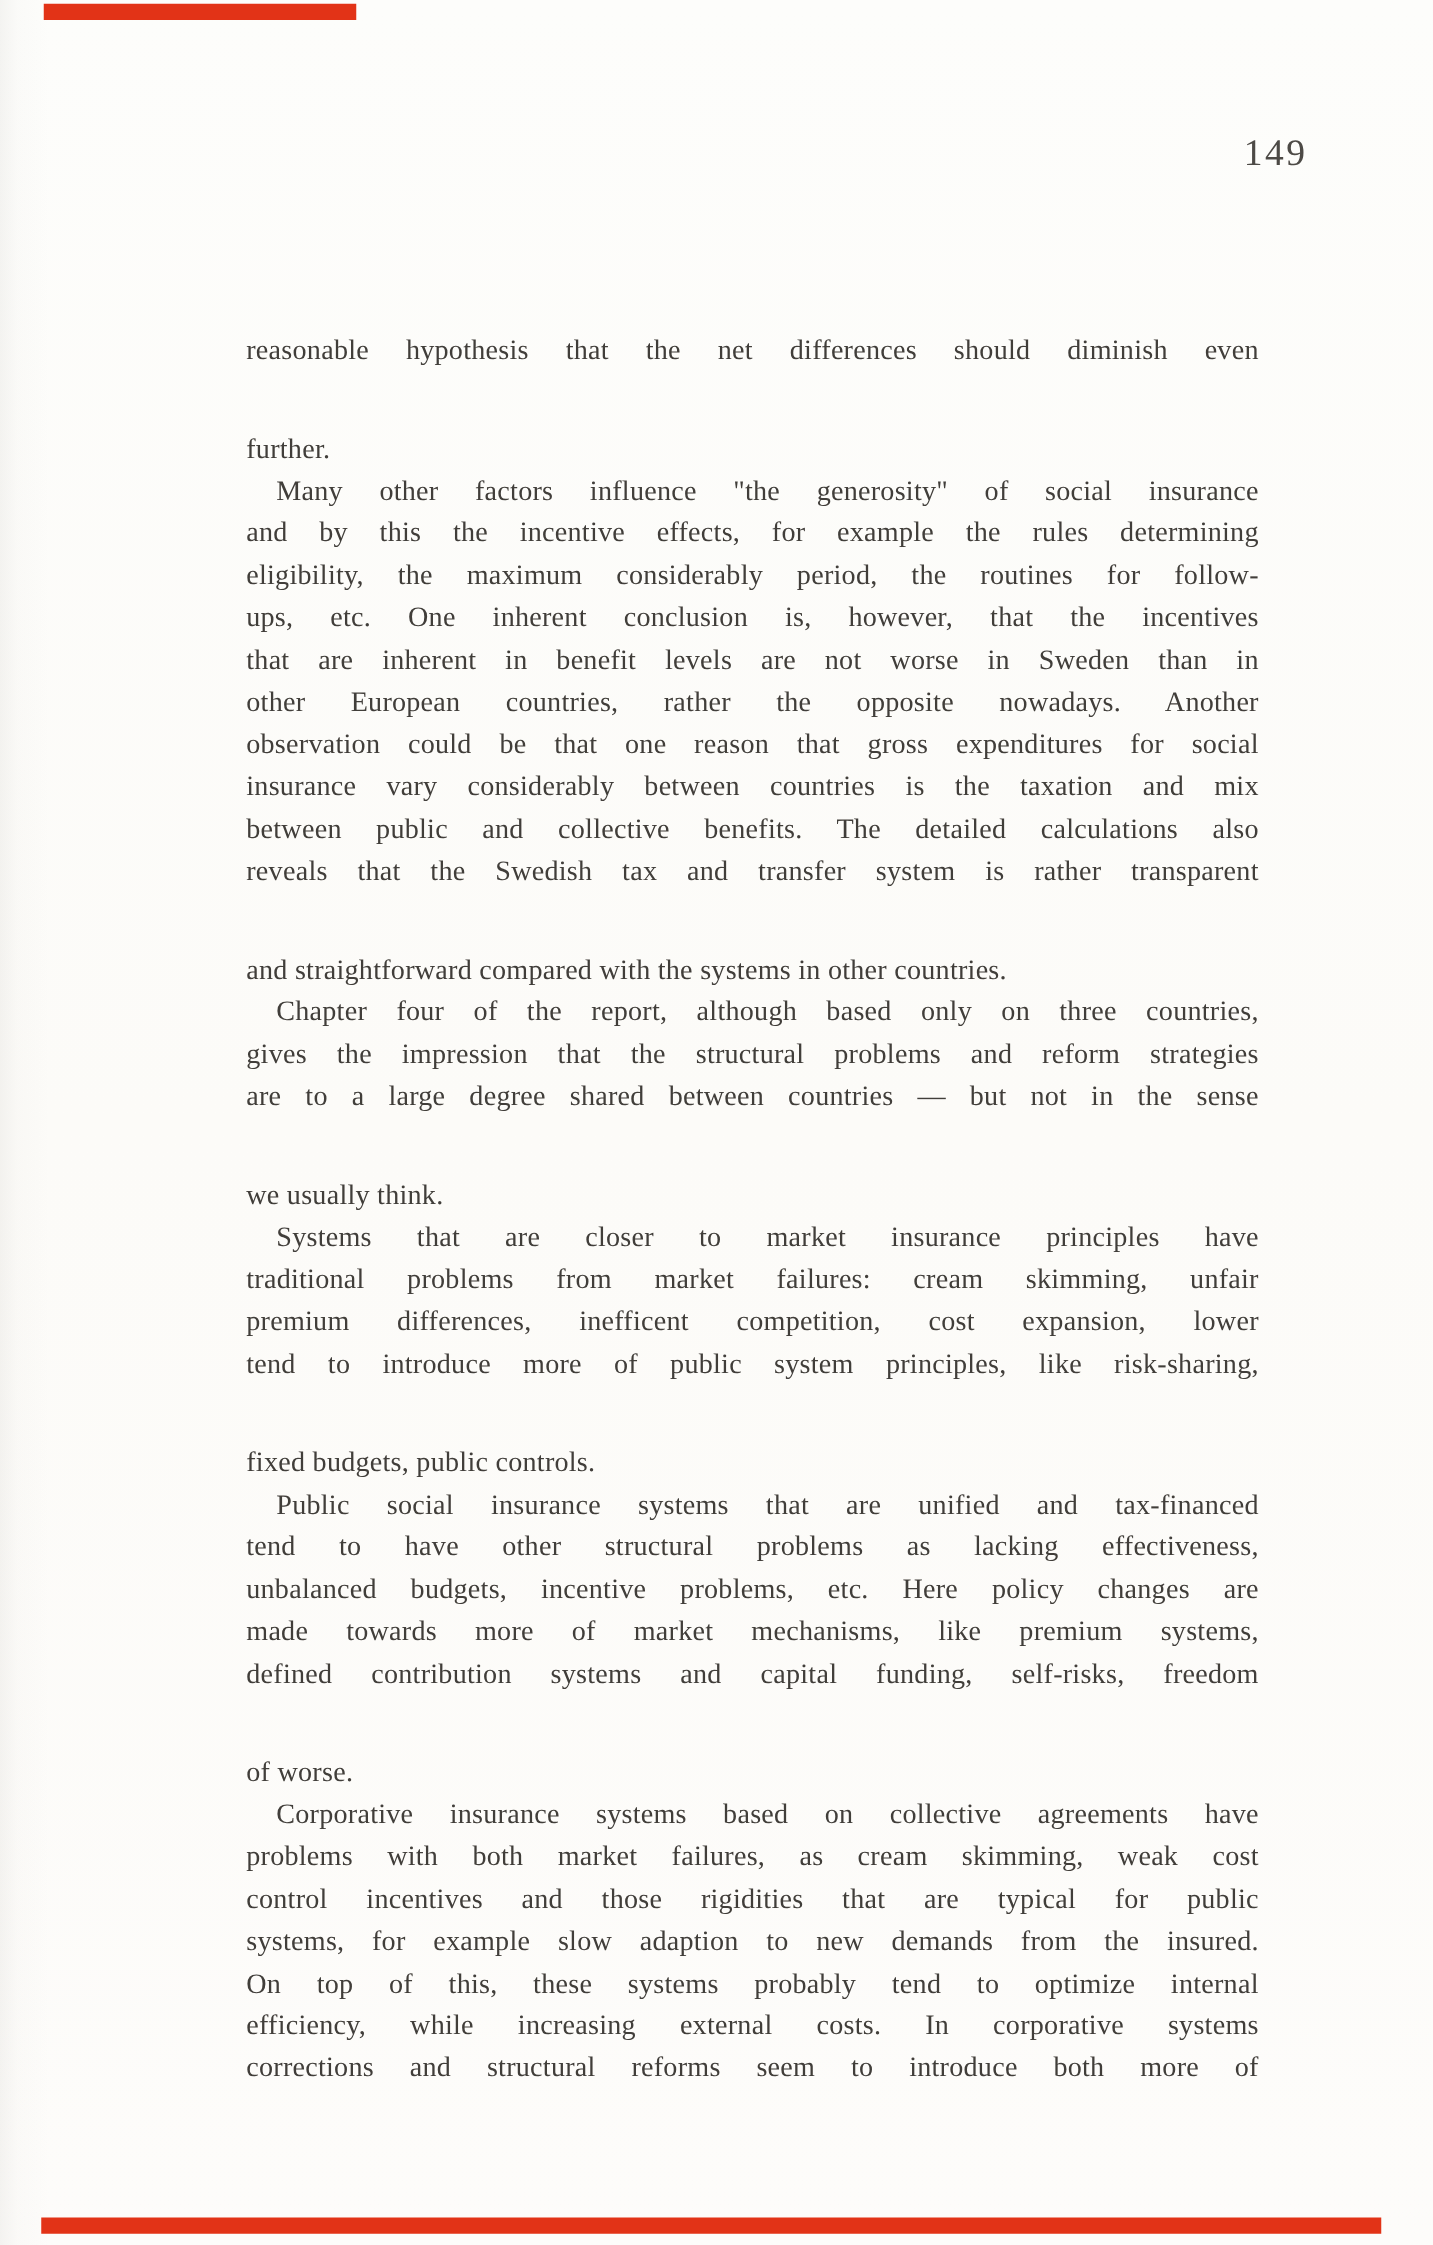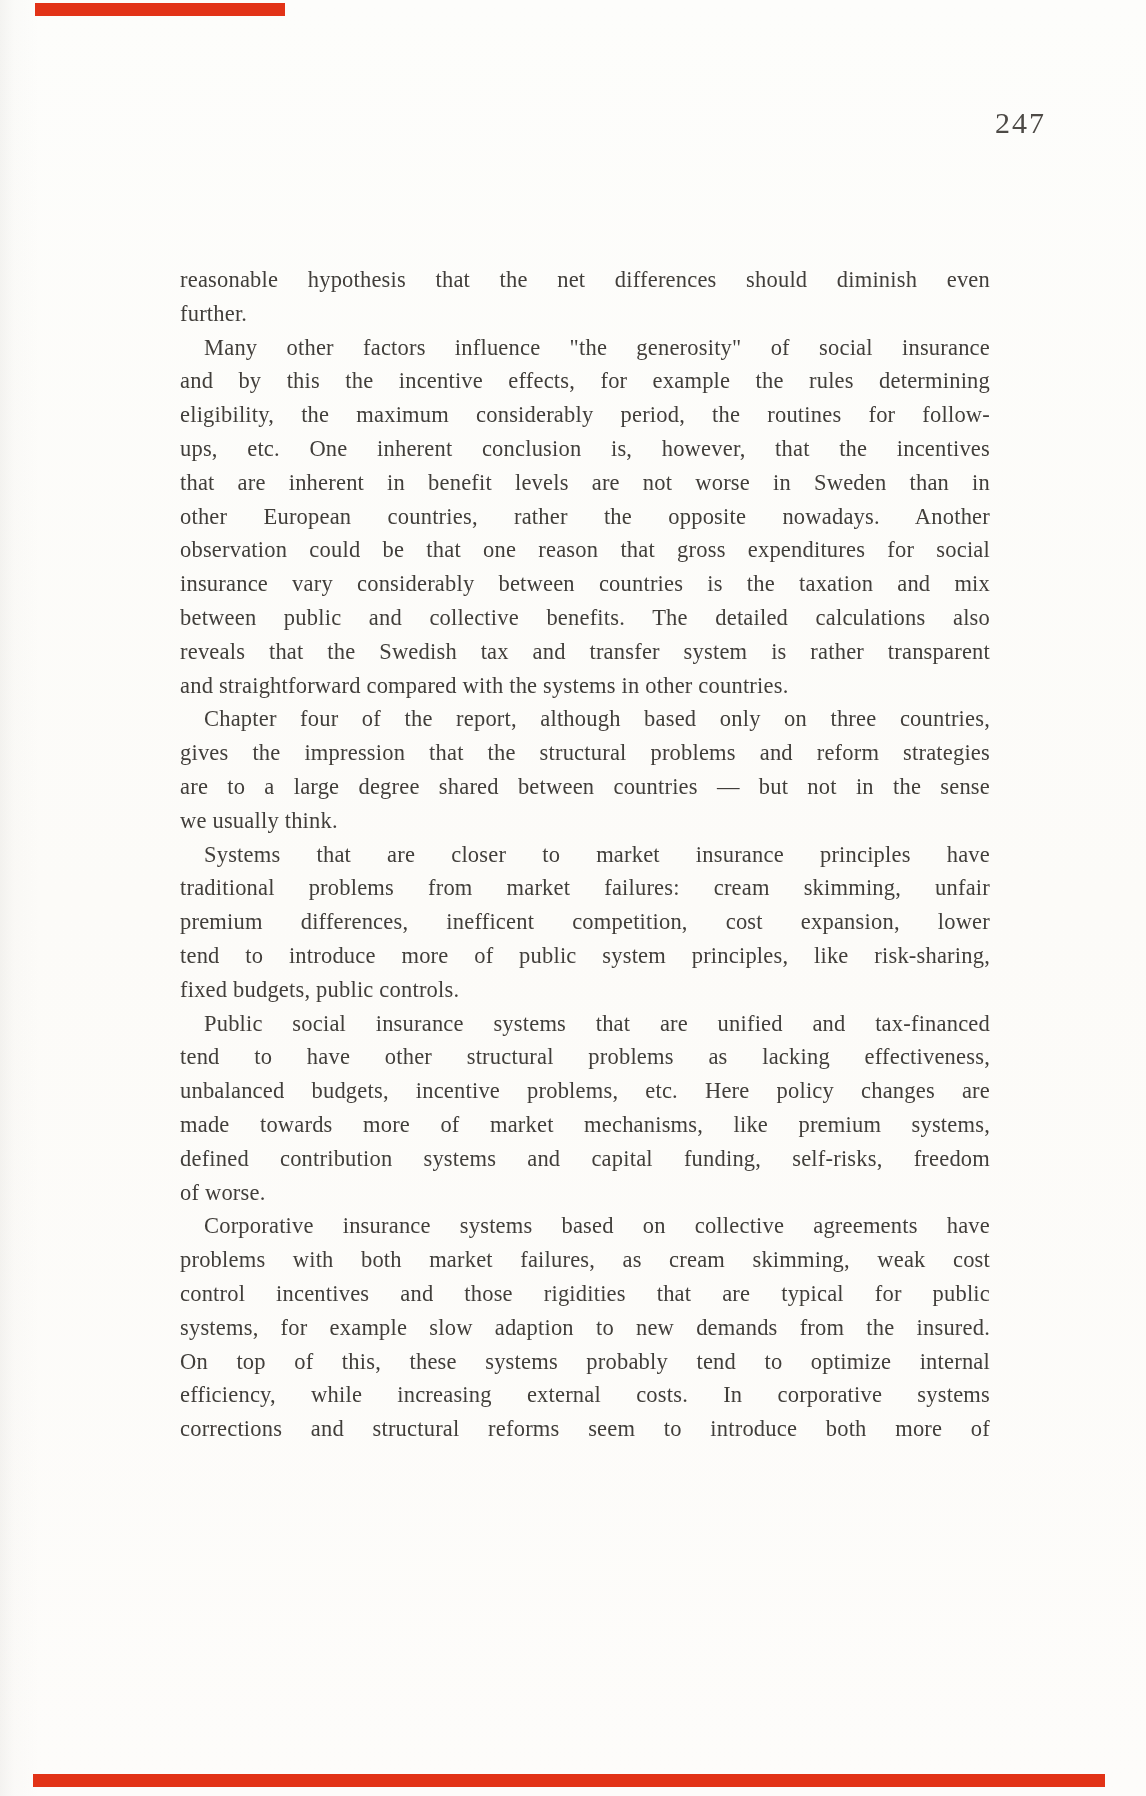--- a/index.html
+++ b/index.html
@@ -24,41 +24,42 @@
   .page-number {
     position: absolute;
     left: 995px;
     top: 106px;
     font-size: 30px;
     color: #4d4a46;
     letter-spacing: 2px;
   }
   .body-text {
     position: absolute;
-    left: 180px;
+    left: 197px;
     top: 263px;
     width: 810px;
     font-size: 22.5px;
     line-height: 33.8px;
     color: #413e3a;
     letter-spacing: 0.2px;
   }
   .paragraph {
     margin: 0;
   }
   .line {
     text-align: justify;
     text-align-last: justify;
     white-space: normal;
   }
   .line.indent {
     text-indent: 24px;
   }
   .line.para-end {
     text-align-last: left;
+    margin-top: 45px;
   }
   .scan-bar {
     position: absolute;
     height: 13px;
   }
   .scan-bar.top {
     left: 35px;
     top: 3px;
     width: 250px;
   }
@@ -66,21 +67,21 @@
     left: 33px;
     top: 1774px;
     width: 1072px;
   }
 </style>
 </head>
 <body>
 
 <div class="page">
   <div class="scan-bar top" style="background-color: rgb(226, 51, 23);"></div>
-  <div class="page-number">247</div>
+  <div class="page-number">149</div>
   <div class="body-text">
       <div class="paragraph">
         <div class="line">reasonable hypothesis that the net differences should diminish even</div>
         <div class="line para-end">further.</div>
       </div>
       <div class="paragraph">
         <div class="line indent">Many other factors influence "the generosity" of social insurance</div>
         <div class="line">and by this the incentive effects, for example the rules determining</div>
         <div class="line">eligibility, the maximum considerably period, the routines for follow-</div>
         <div class="line">ups, etc. One inherent conclusion is, however, that the incentives</div>

